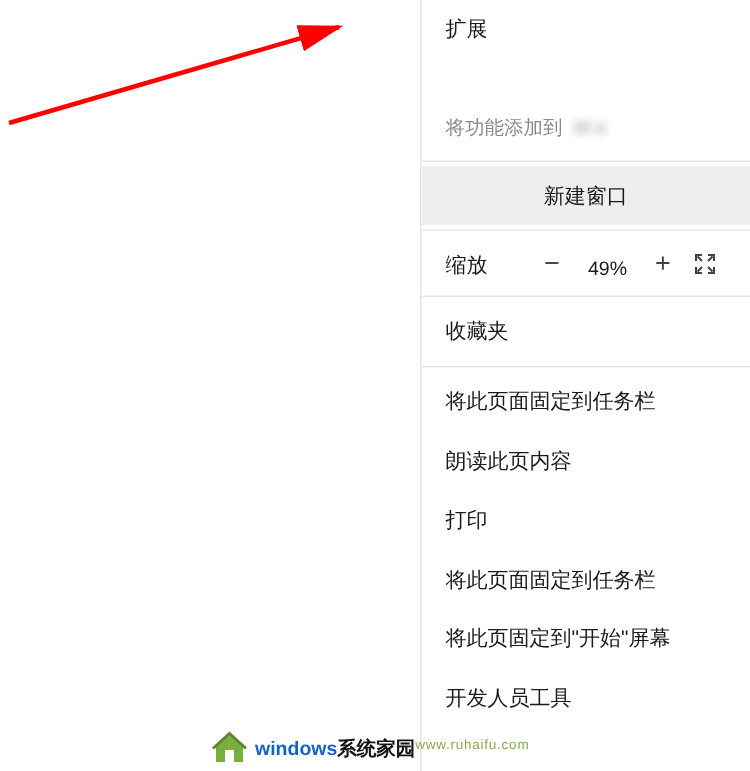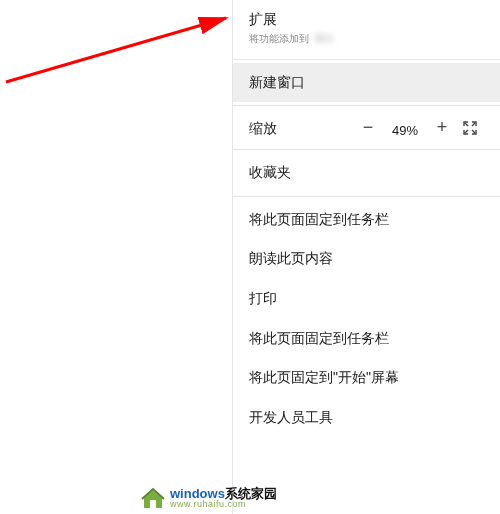--- a/index.html
+++ b/index.html
@@ -12,46 +12,48 @@
       height: 514px;
       background: #ffffff;
       font-family: "Microsoft YaHei", "Segoe UI", sans-serif;
       position: relative;
       overflow: hidden;
     }
     .menu {
       position: absolute;
       right: 0;
       top: 0;
-      width: 268px;
+      width: 220px;
       background: #ffffff;
       border-left: 1px solid #e5e5e5;
       height: 514px;
     }
     .menu-item {
       padding: 10px 16px;
       font-size: 14px;
       color: #1a1a1a;
       cursor: pointer;
       line-height: 1.4;
     }
     .menu-item.highlighted {
       background: #eeeeee;
+      text-align: center;
     }
     .menu-item-header {
       padding: 10px 16px 2px 16px;
       font-size: 14px;
       color: #1a1a1a;
       line-height: 1.4;
     }
     .menu-item-sub {
       padding: 0px 16px 10px 16px;
-      font-size: 10px;
+      font-size: 13px;
       color: #8a8a8a;
       line-height: 1.4;
+      margin-top: 44px;
     }
     .divider {
       height: 1px;
       background: #e5e5e5;
       margin: 3px 0;
     }
     .zoom-row {
       display: flex;
       align-items: flex-end;
       padding: 8px 16px;
@@ -96,21 +98,21 @@
     }
     .wm-logo {
       width: 26px;
       height: 24px;
       position: relative;
     }
     
     .wm-logo svg { display:block; }
     .wm-text {
       display: flex;
-      flex-direction: column;
+      flex-direction: row;
       line-height: 1;
     }
     .wm-top {
       font-weight: bold;
       color: #000;
       font-size: 13px;
     }
     .wm-top .blue { color: #0055c4; }
     .wm-bottom {
       font-size: 9px;

